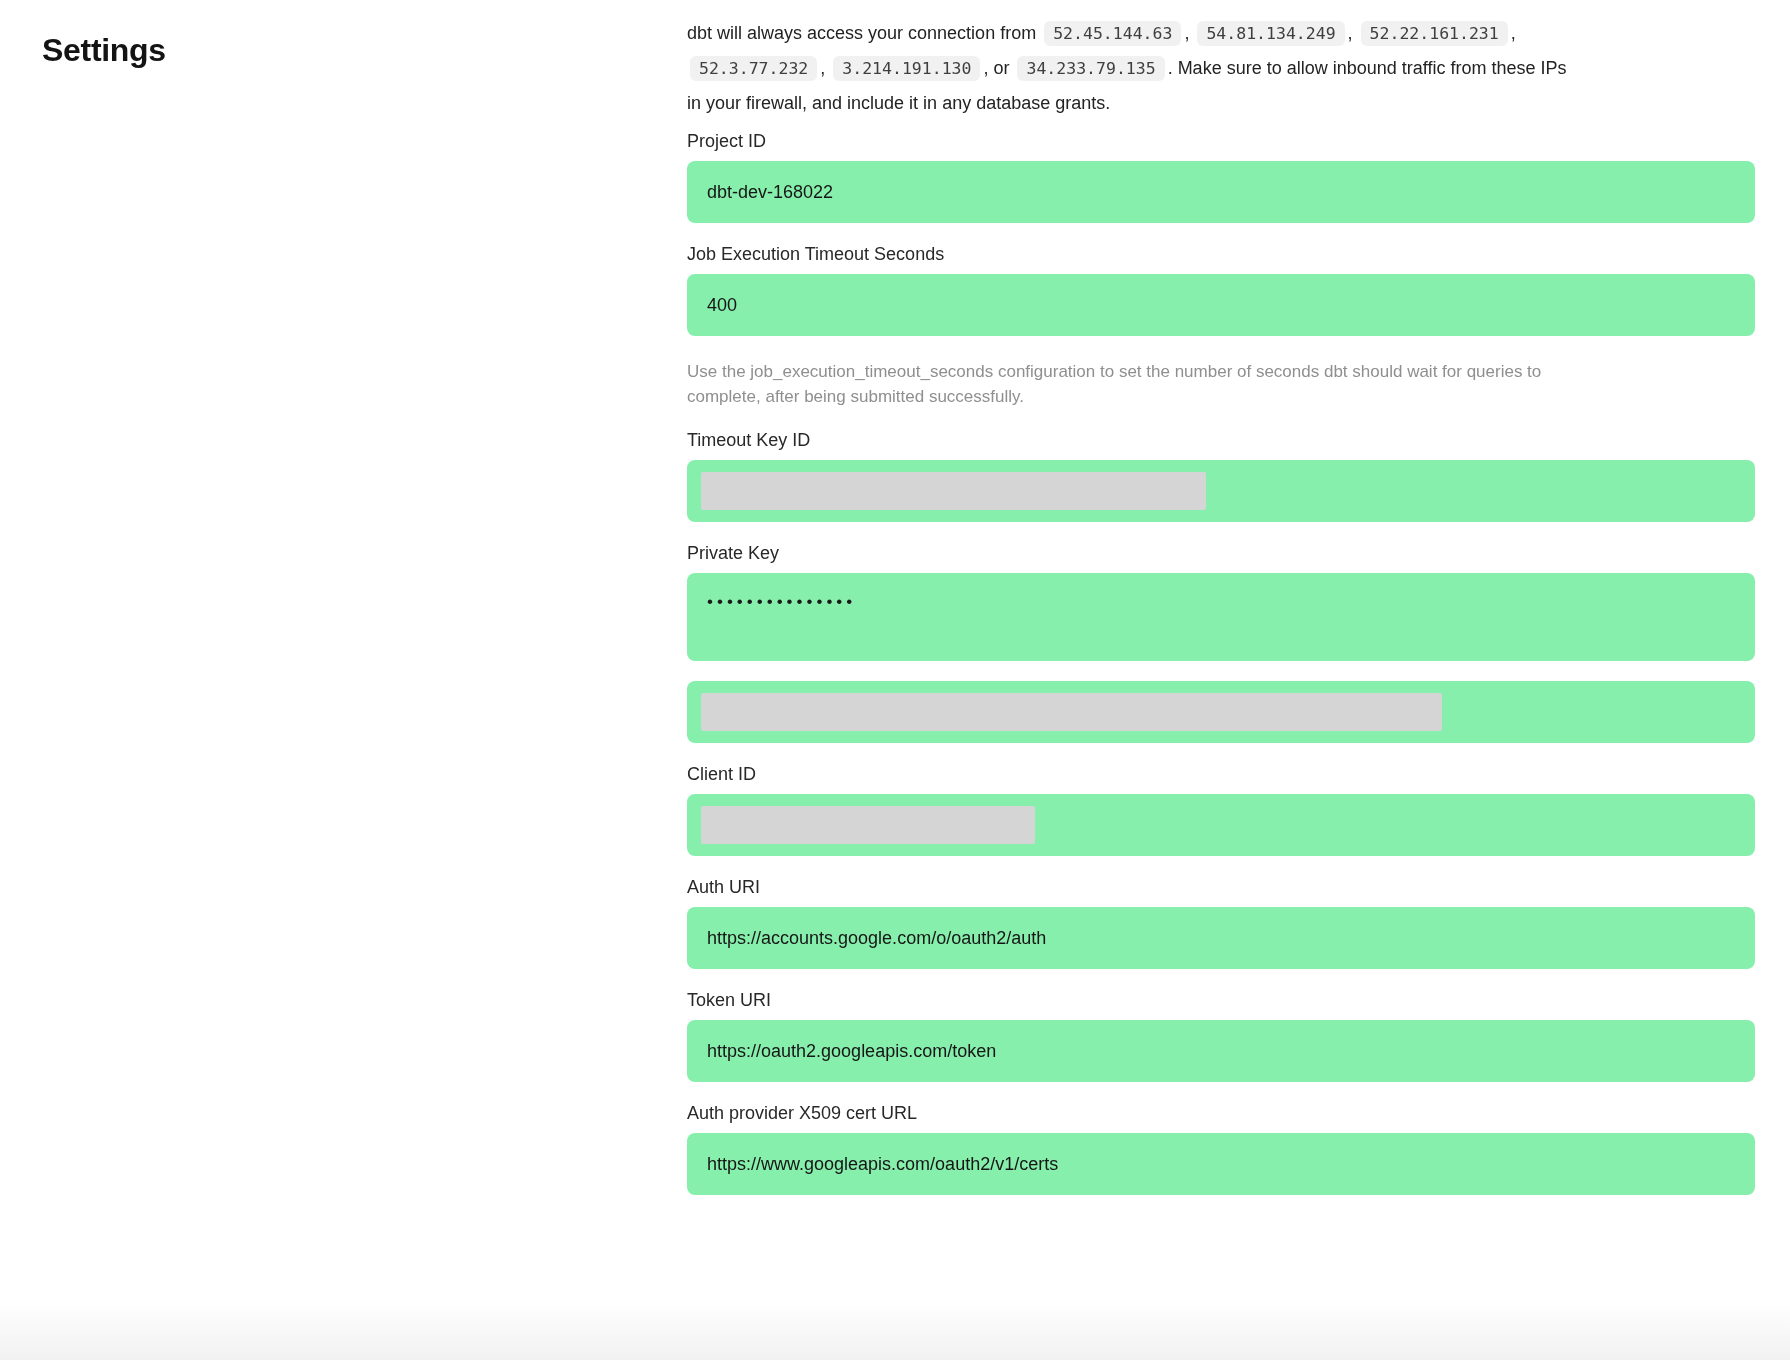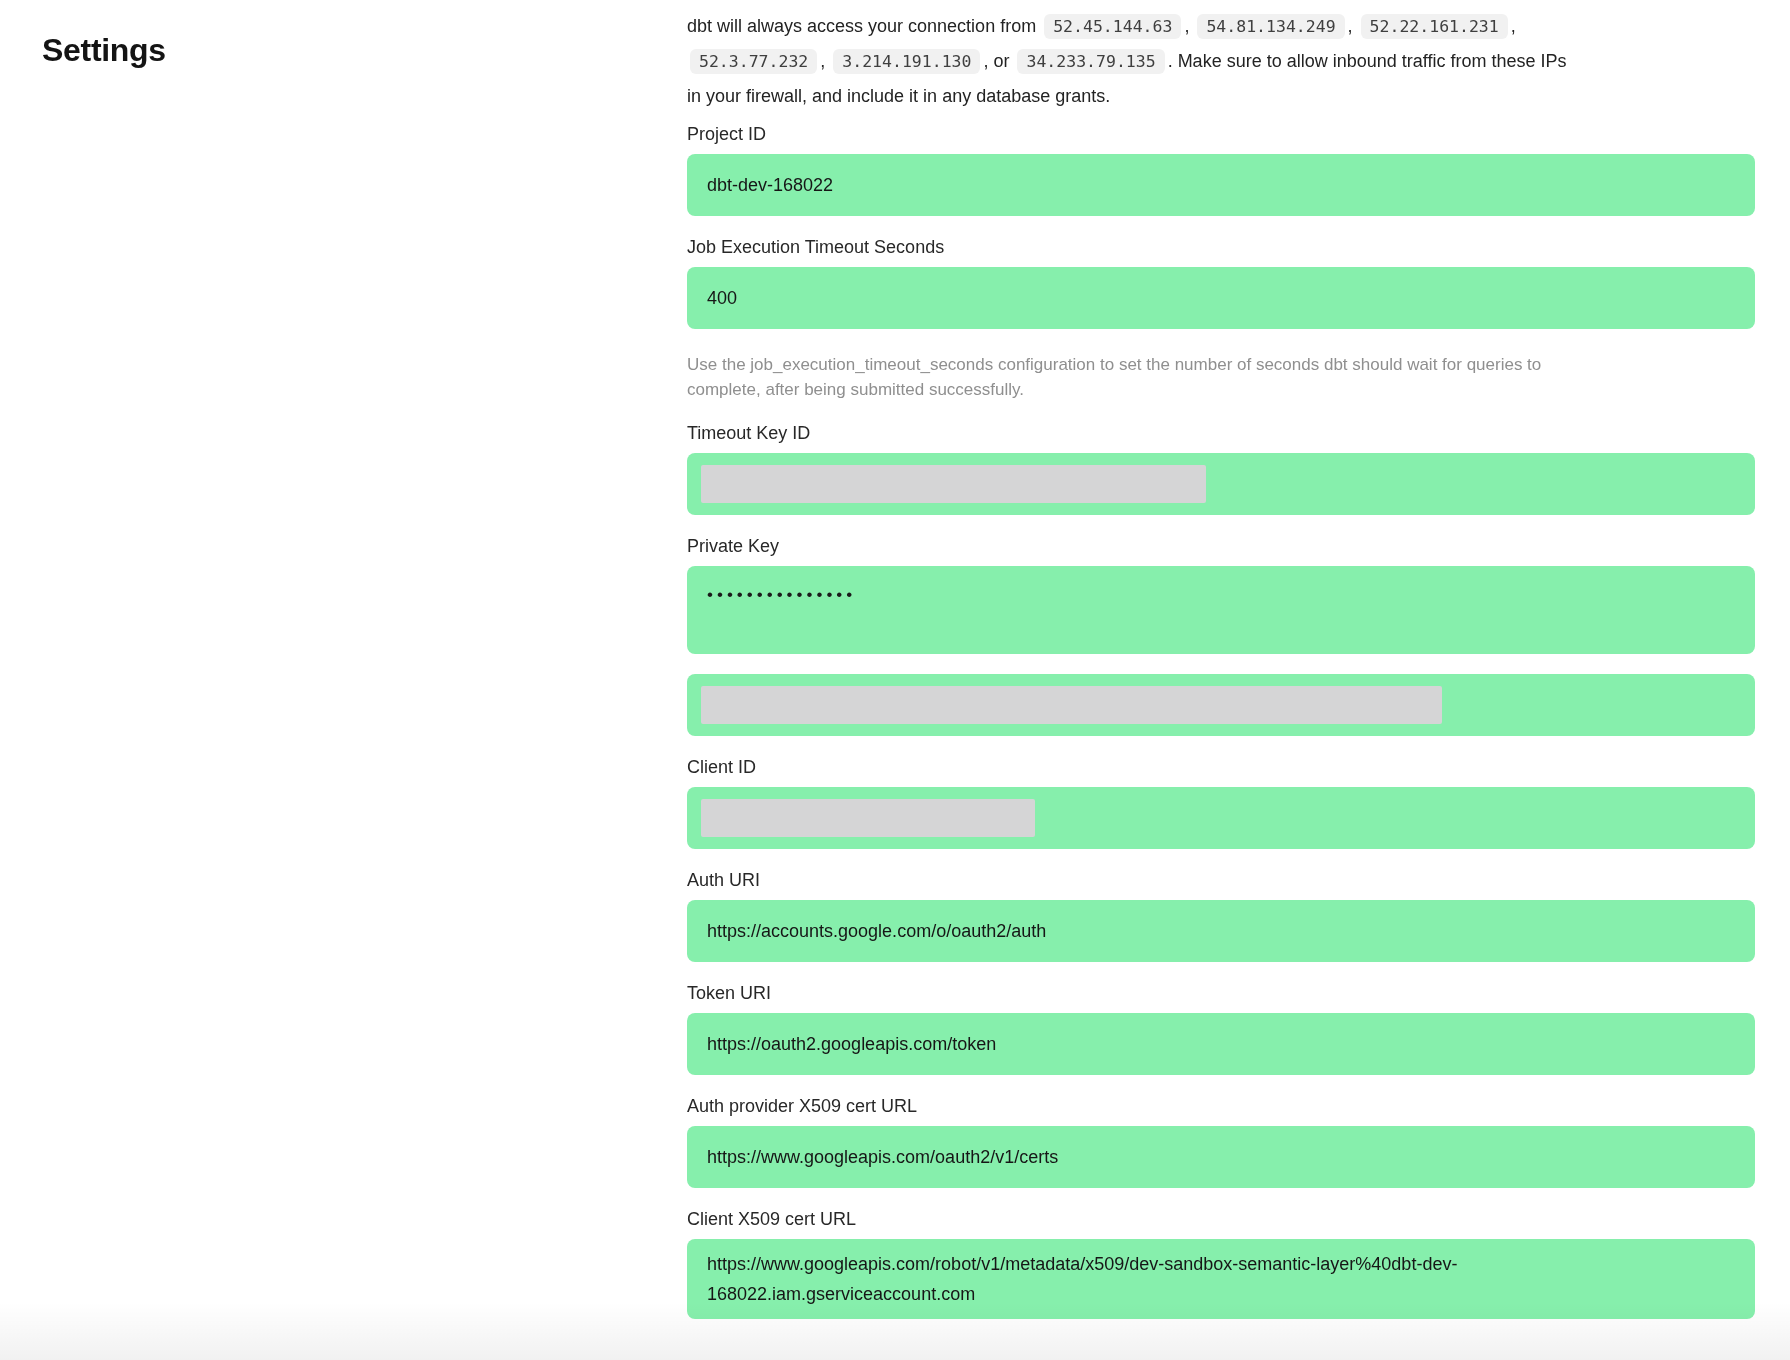--- a/index.html
+++ b/index.html
@@ -10,21 +10,21 @@
     color: #161616;
   }
   .page { display: flex; width: 100%; height: 100%; position: relative; }
   .left-col { width: 681px; flex: 0 0 681px; padding: 32px 0 0 36px; margin-left: 6px; }
   .page-title {
     font-size: 32px;
     font-weight: 700;
     letter-spacing: -0.3px;
     color: #141414;
   }
-  .right-col { flex: 1 1 auto; padding: 9px 35px 0 0; }
+  .right-col { flex: 1 1 auto; padding: 16px 35px 0 0; }
 
   .intro {
     font-size: 18px;
     line-height: 34px;
     color: #232323;
     margin-bottom: 10px;
   }
   .chip {
     font-family: "DejaVu Sans Mono", monospace;
     font-size: 16.5px;
@@ -164,24 +164,17 @@
     <div class="field">
       <div class="field-label">Token URI</div>
       <div class="input">https://oauth2.googleapis.com/token</div>
     </div>
 
     <div class="field">
       <div class="field-label">Auth provider X509 cert URL</div>
       <div class="input">https://www.googleapis.com/oauth2/v1/certs</div>
     </div>
 
-    <div class="field">
-      <div class="field-label">Client X509 cert URL</div>
-      <div class="input multiline">
-        <div>https://www.googleapis.com/robot/v1/metadata/x509/dev-sandbox-semantic-layer%40dbt-dev-</div>
-        <div>168022.iam.gserviceaccount.com</div>
-      </div>
-    </div>
 
   </div>
 
   <div class="bottom-fade"></div>
 </div>
 
 </body></html>

